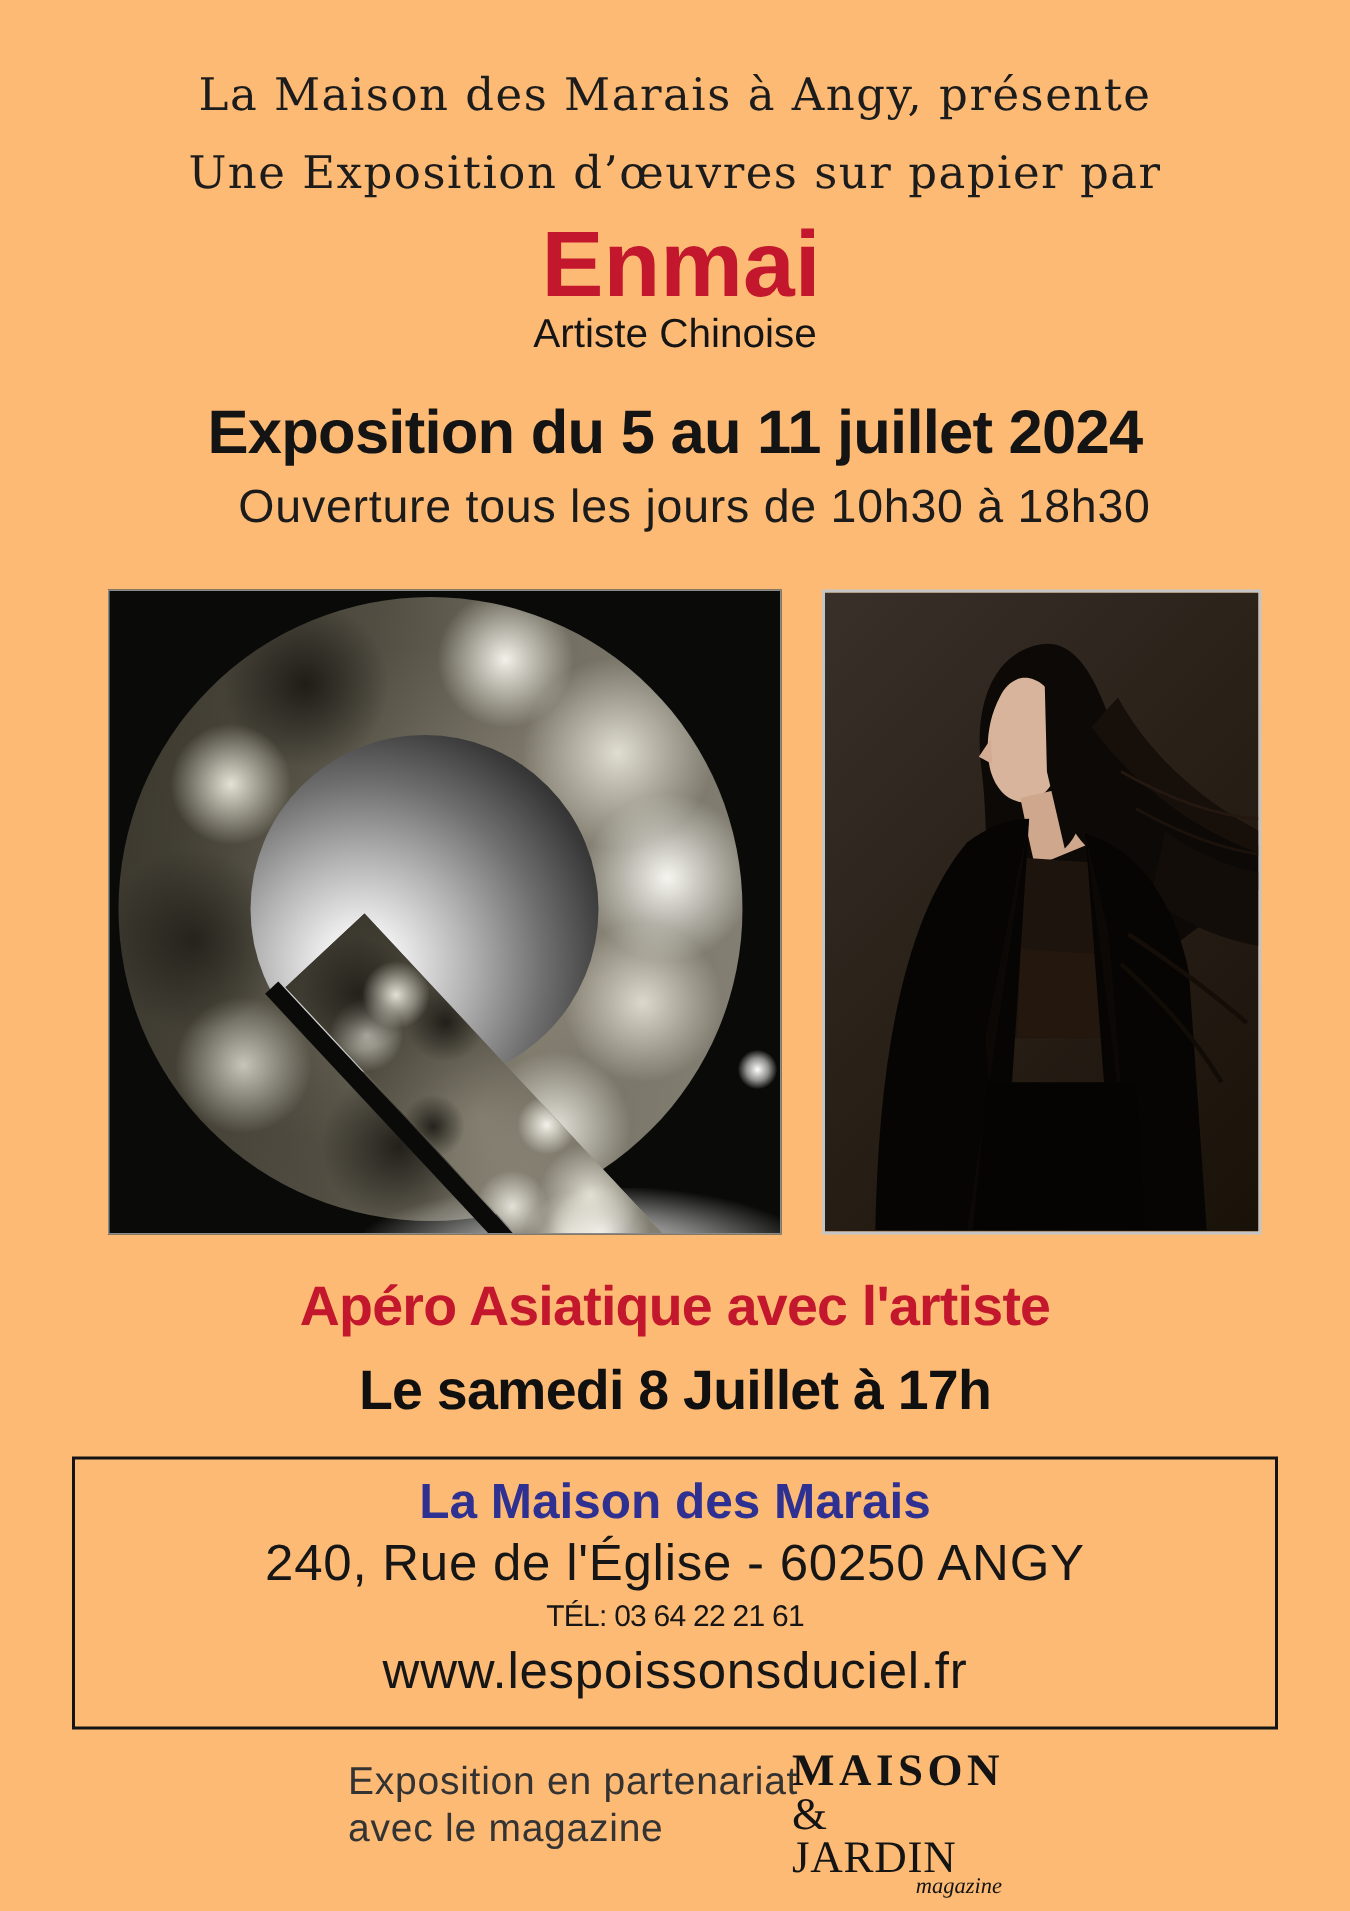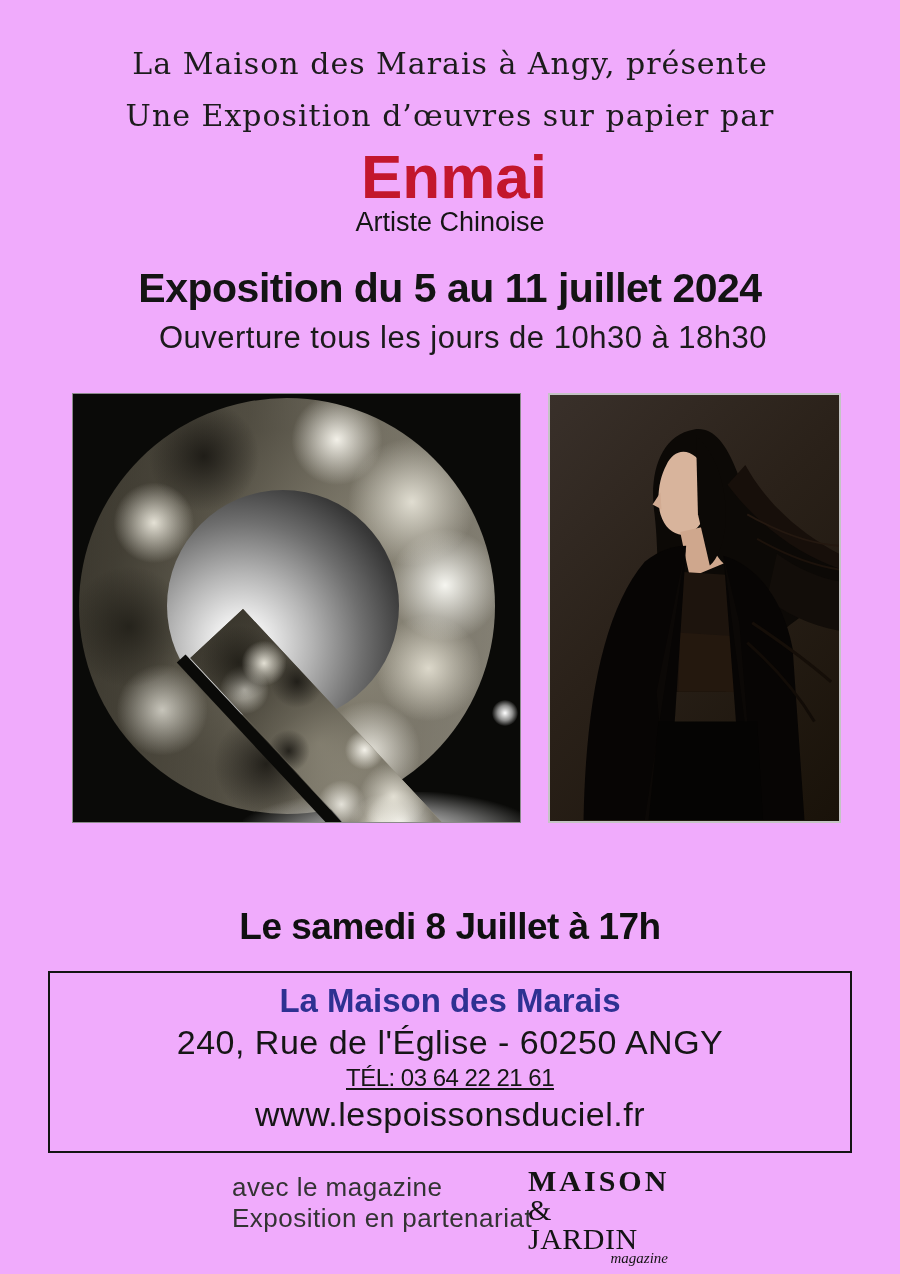--- a/index.html
+++ b/index.html
@@ -1,18 +1,18 @@
 <!DOCTYPE html>
 <html><head>
 <meta charset="utf-8">
 <title>Exposition Enmai</title>
 <style>
   html,body{margin:0;padding:0;background:#ffffff;}
   .poster{
-    position:relative;width:900px;height:1274px;background:#f0abfc;
+    position:relative;width:900px;height:1274px;background:#fdba74;
     font-family:"Liberation Sans",sans-serif;color:#111;overflow:hidden;margin:0 auto;
   }
   .centered{position:absolute;left:0;width:100%;text-align:center;}
 
   
   .intro{
     font-family:"DejaVu Serif",serif;font-size:30px;color:#1c1c1c;
     letter-spacing:1px;font-weight:400;
   }
   .intro.l1{top:46px;}
@@ -82,21 +82,21 @@
   .apero{top:849px;font-size:37px;line-height:44px;font-weight:700;letter-spacing:-0.5px;}
   .samedi{top:905px;font-size:37px;line-height:44px;font-weight:700;color:#101010;letter-spacing:-0.5px;}
 
   
   .venue-box{
     position:absolute;left:48px;top:971px;width:804px;height:182px;
     border:2px solid #141414;box-sizing:border-box;text-align:center;padding-top:8px;
   }
   .venue-name{font-size:33px;line-height:40px;font-weight:700;}
   .venue-address{font-size:34px;line-height:42px;font-weight:400;color:#161616;letter-spacing:0.5px;}
-  .venue-phone{font-size:24px;line-height:30px;font-weight:400;color:#161616;letter-spacing:-0.5px;text-decoration:underline;}
+  .venue-phone{font-size:20px;line-height:30px;font-weight:400;color:#161616;letter-spacing:-0.5px;}
   .venue-site{font-size:34px;line-height:42px;font-weight:400;color:#161616;letter-spacing:0.5px;}
 
   
   .partner-text{
     position:absolute;left:232px;top:1172px;text-align:left;
     font-size:26px;line-height:31px;color:#333;letter-spacing:0.5px;
   }
   .mj-logo{
     position:absolute;left:528px;top:1166px;width:140px;text-align:left;
     font-family:"Liberation Serif",serif;color:#141414;
@@ -154,32 +154,33 @@
 
       <path d="M110,330 L210,330 L216,430 L100,430 Z" fill="#050403"></path>
 
       <path d="M200,120 C235,140 265,150 293,152" stroke="#241810" stroke-width="2" fill="none"></path>
       <path d="M210,145 C240,162 268,172 293,176" stroke="#1c120b" stroke-width="2" fill="none"></path>
       <path d="M205,230 C235,250 260,268 285,290" stroke="#150e08" stroke-width="3" fill="none"></path>
       <path d="M200,250 C228,275 250,300 268,330" stroke="#120c07" stroke-width="3" fill="none"></path>
     </svg>
   </div>
 
+  <div class="centered apero" style="color: rgb(195, 23, 45);">Apéro Asiatique avec l'artiste</div>
   <div class="centered samedi">Le samedi 8 Juillet à 17h</div>
 
   <div class="venue-box">
     <div class="venue-name" id="venue-name" style="color: rgb(46, 49, 146);">La Maison des Marais</div>
     <div class="venue-address">240, Rue de l'Église - 60250 ANGY</div>
     <div class="venue-phone">TÉL: 03 64 22 21 61</div>
     <div class="venue-site">www.lespoissonsduciel.fr</div>
   </div>
 
   <div class="partner-text">
+    <div>Exposition en partenariat</div>
     <div>avec le magazine</div>
-    <div>Exposition en partenariat</div>
   </div>
 
   <div class="mj-logo">
     <div class="mj1">MAISON</div>
     <div class="mj2">&amp; JARDIN</div>
     <div class="mj3">magazine</div>
   </div>
 
 </div>
 

